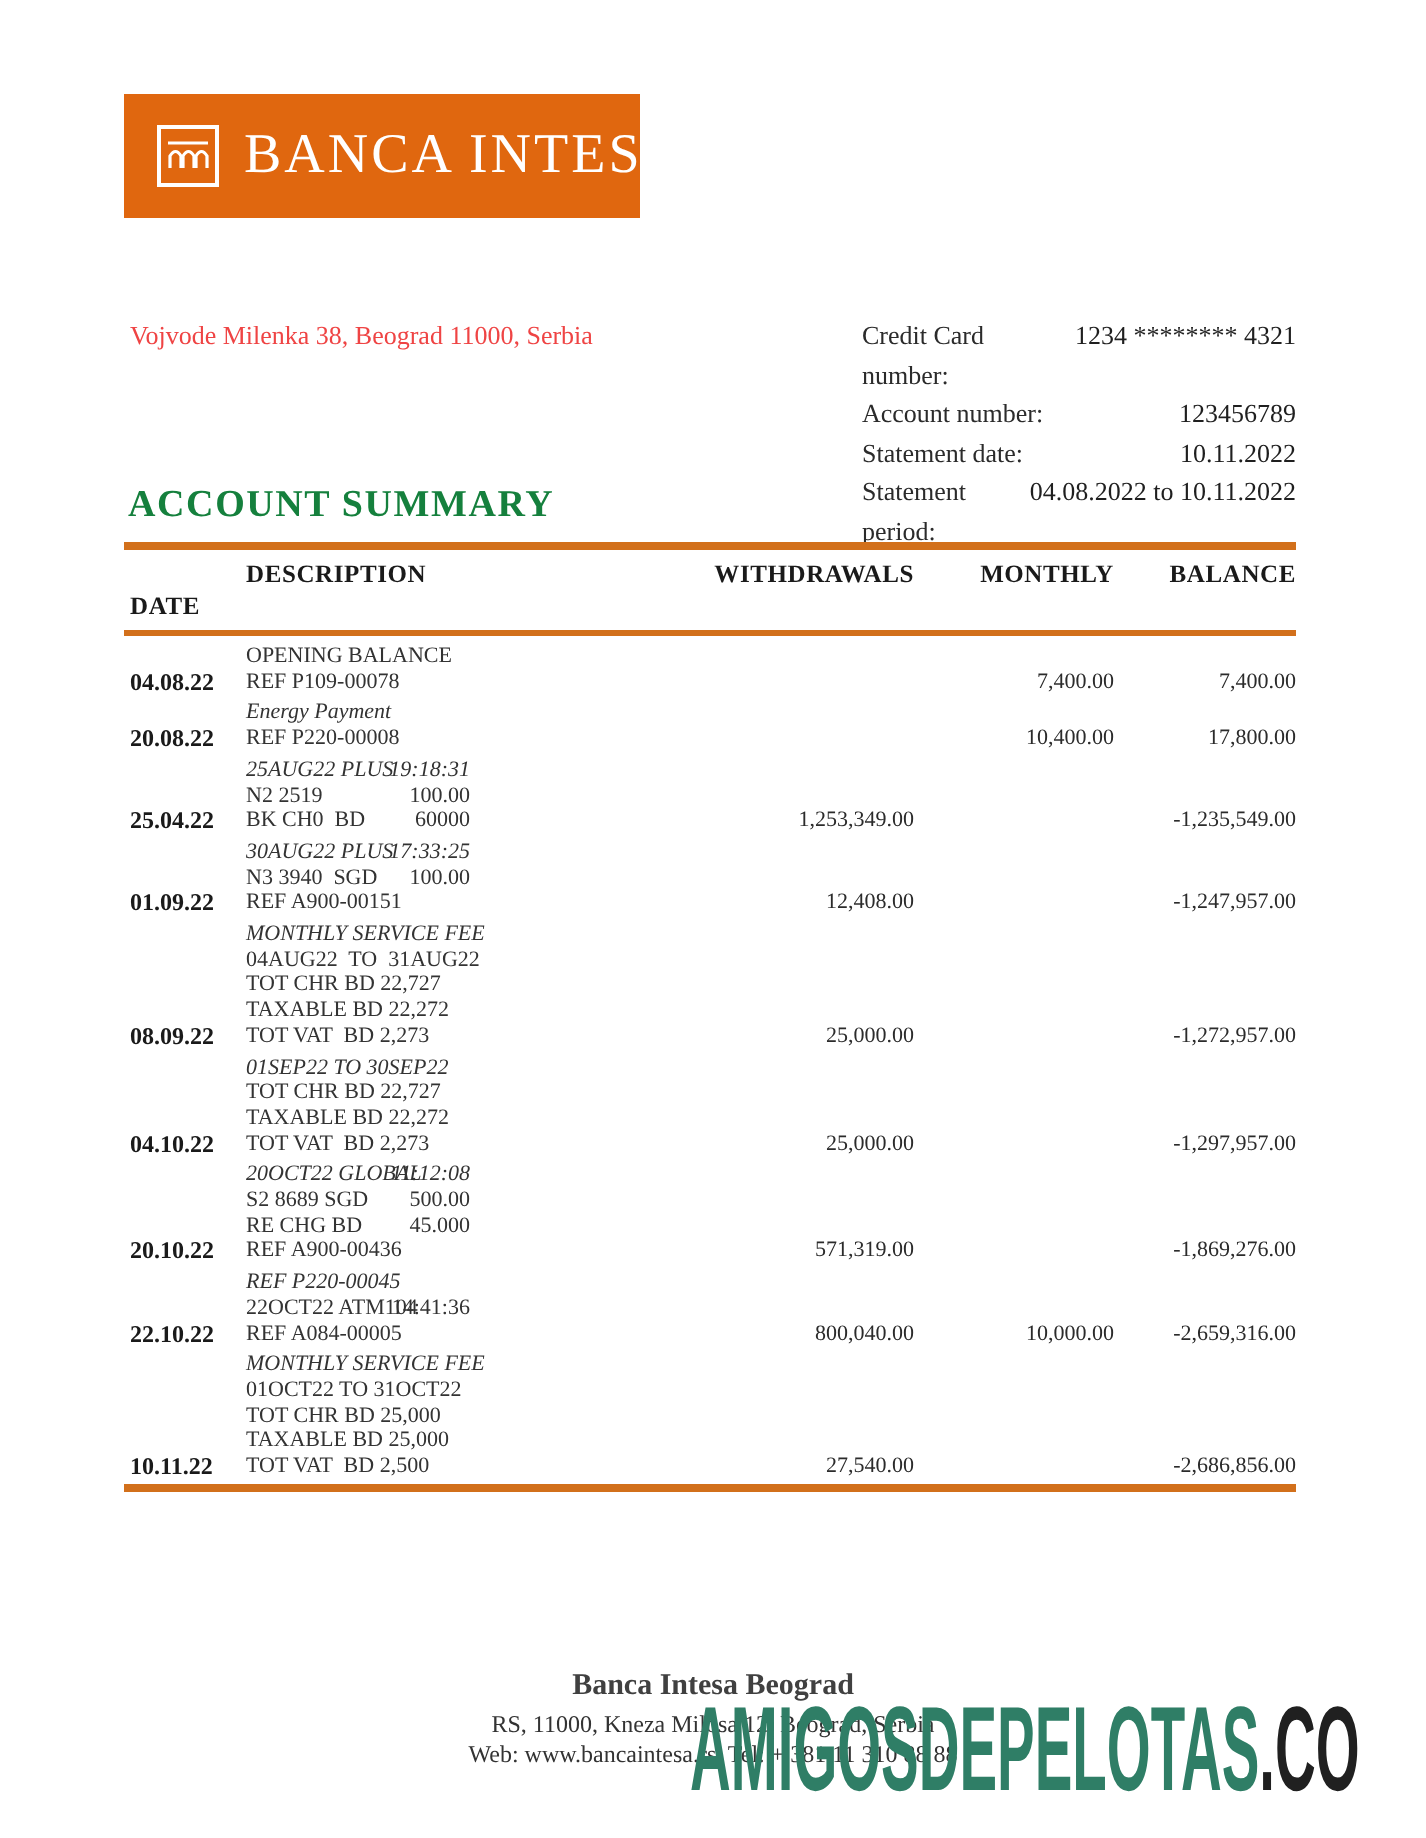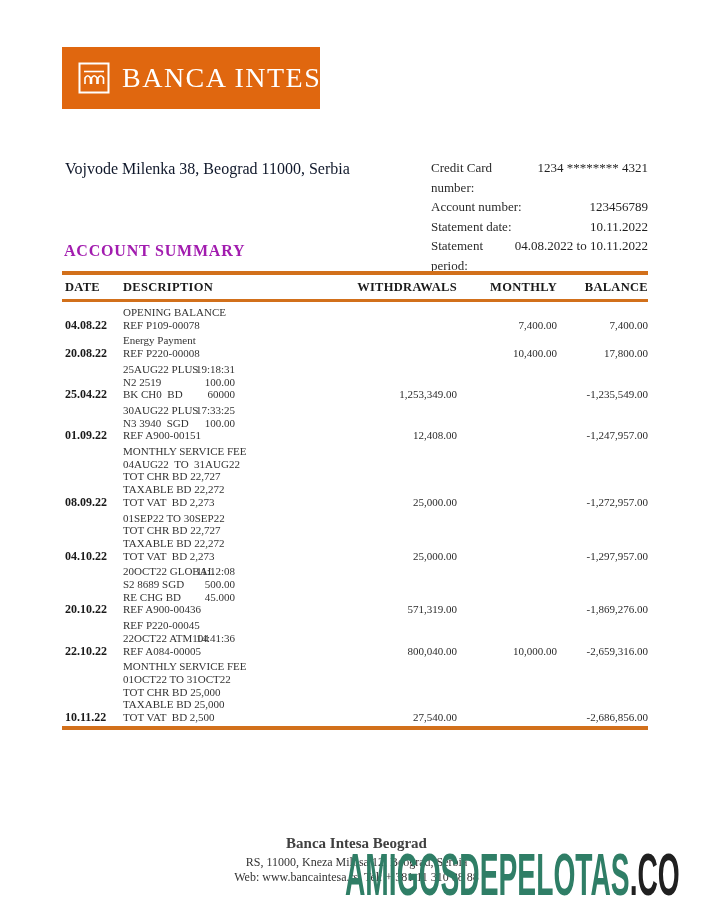--- a/index.html
+++ b/index.html
@@ -11,50 +11,50 @@
   
   .logo{
     position:absolute; left:62px; top:47px; width:258px; height:62px;
     background:var(--logo-bg,#E0670F); display:flex; align-items:center;
   }
   .logo-icon{margin-left:16px; margin-right:12px; width:32px; height:32px; flex:0 0 auto;}
   .logo-text{color:#ffffff; font-size:28px; letter-spacing:1.5px; white-space:nowrap;}
   
   .customer{position:absolute; left:65px; top:156px;}
   .customer-name{font-size:15px; font-weight:bold; color:#1a1a1a; letter-spacing:.3px;}
-  .customer-address{font-size:16px; margin-top:4px; color:#0f172a;}
+  .customer-address{font-size:13px; margin-top:4px; color:#ef4444;}
   
   .info{position:absolute; left:393px; top:158px; width:255px; font-size:13px;}
   .info-row{display:flex; justify-content:space-between; line-height:19.5px;margin-left:38px;}
   .info-label{color:#2b2b2b;}
   .info-value{color:#1f1f1f; text-align:left; white-space:nowrap;}
   
   .summary-title{
-    position:absolute; left:64px; top:242px; font-size:16px; font-weight:bold;
-    color:#a21caf; letter-spacing:.8px;
+    position:absolute; left:64px; top:242px; font-size:19px; font-weight:bold;
+    color:#15803d; letter-spacing:.8px;
   }
   
   .table{position:absolute; left:62px; top:271px; width:586px;}
   .rule{background:var(--accent,#D2701B);}
   .rule-top{height:4px;}
   .rule-mid{height:3px;}
   .rule-bottom{height:4px; margin-top:1px;}
   .thead{
     display:grid; grid-template-columns:61px 212px 122px 100px 91px;
     padding:5px 0 4px; font-weight:bold; font-size:12.5px; color:#1a1a1a; letter-spacing:.3px;
   }
   .thead .th{white-space:nowrap;}
-  .th-date{padding-left:3px;}
+  .th-date{padding-left:3px;margin-top:16px;}
   .th-right{text-align:right;}
   .tbody{padding-top:4px; padding-bottom:1px; font-size:11px;}
   .trow{
     display:grid; grid-template-columns:61px 212px 122px 100px 91px;
     line-height:12.7px;
   }
-  .trow.gap{margin-top:3px;}
+  .trow.gap{margin-top:3px;font-style:italic;}
   .td{white-space:pre;}
   .td-date{font-weight:bold; font-size:12px; padding-left:3px; color:#1a1a1a;}
   .td-desc{position:relative; color:#333333;}
   .td-desc .d2{position:absolute; left:0; top:0; width:112px; text-align:right;}
   .td-num{text-align:right; color:#2b2b2b;}
   
   .footer{position:absolute; left:0; width:713px; top:835px; text-align:center;}
   .footer-bank{font-size:15px; font-weight:bold; color:#404040;}
   .footer-line{font-size:12px; color:#333333; line-height:15px;}
   .footer-address{margin-top:3px;}

